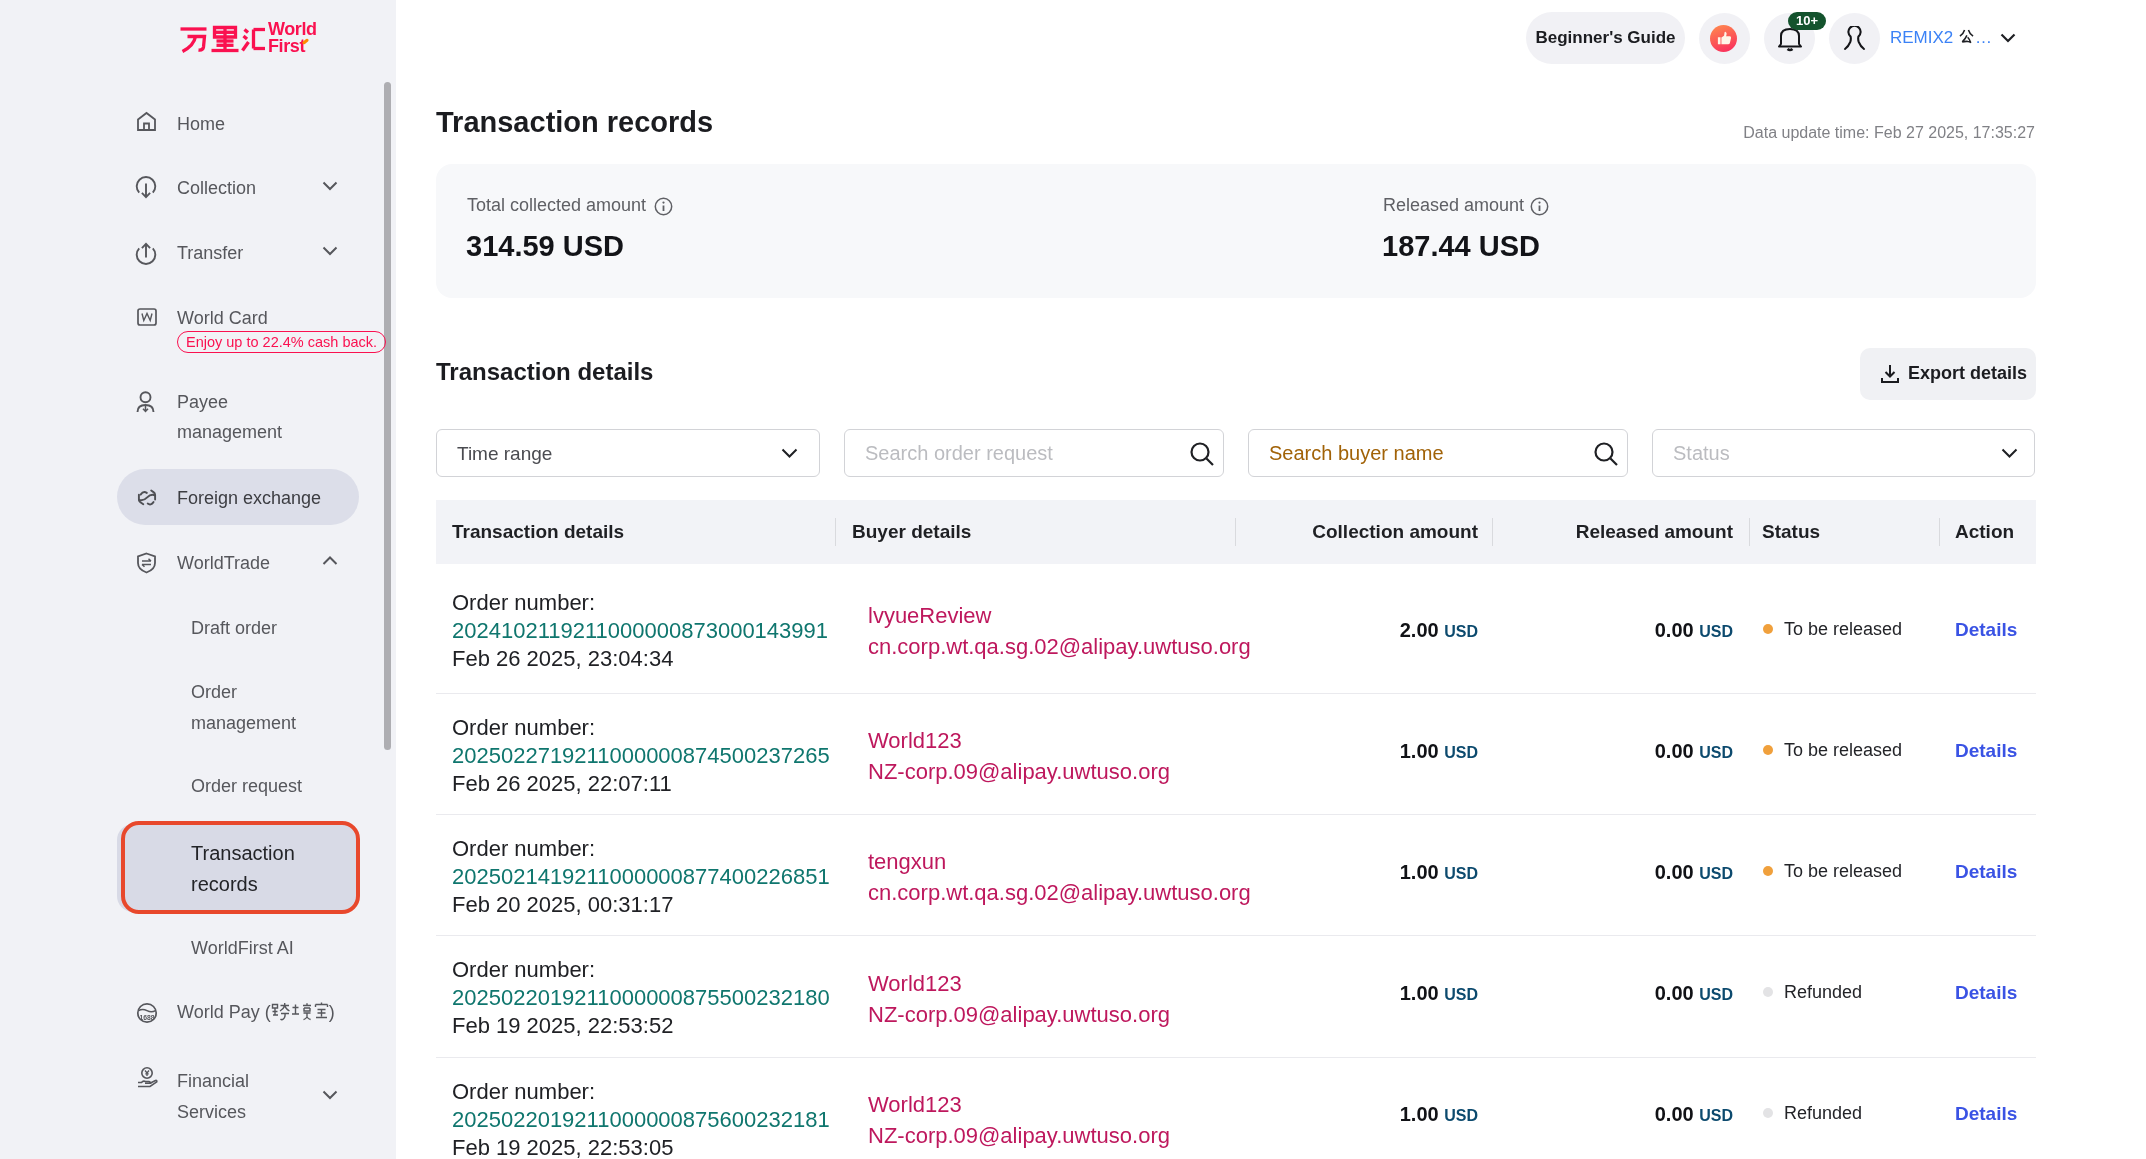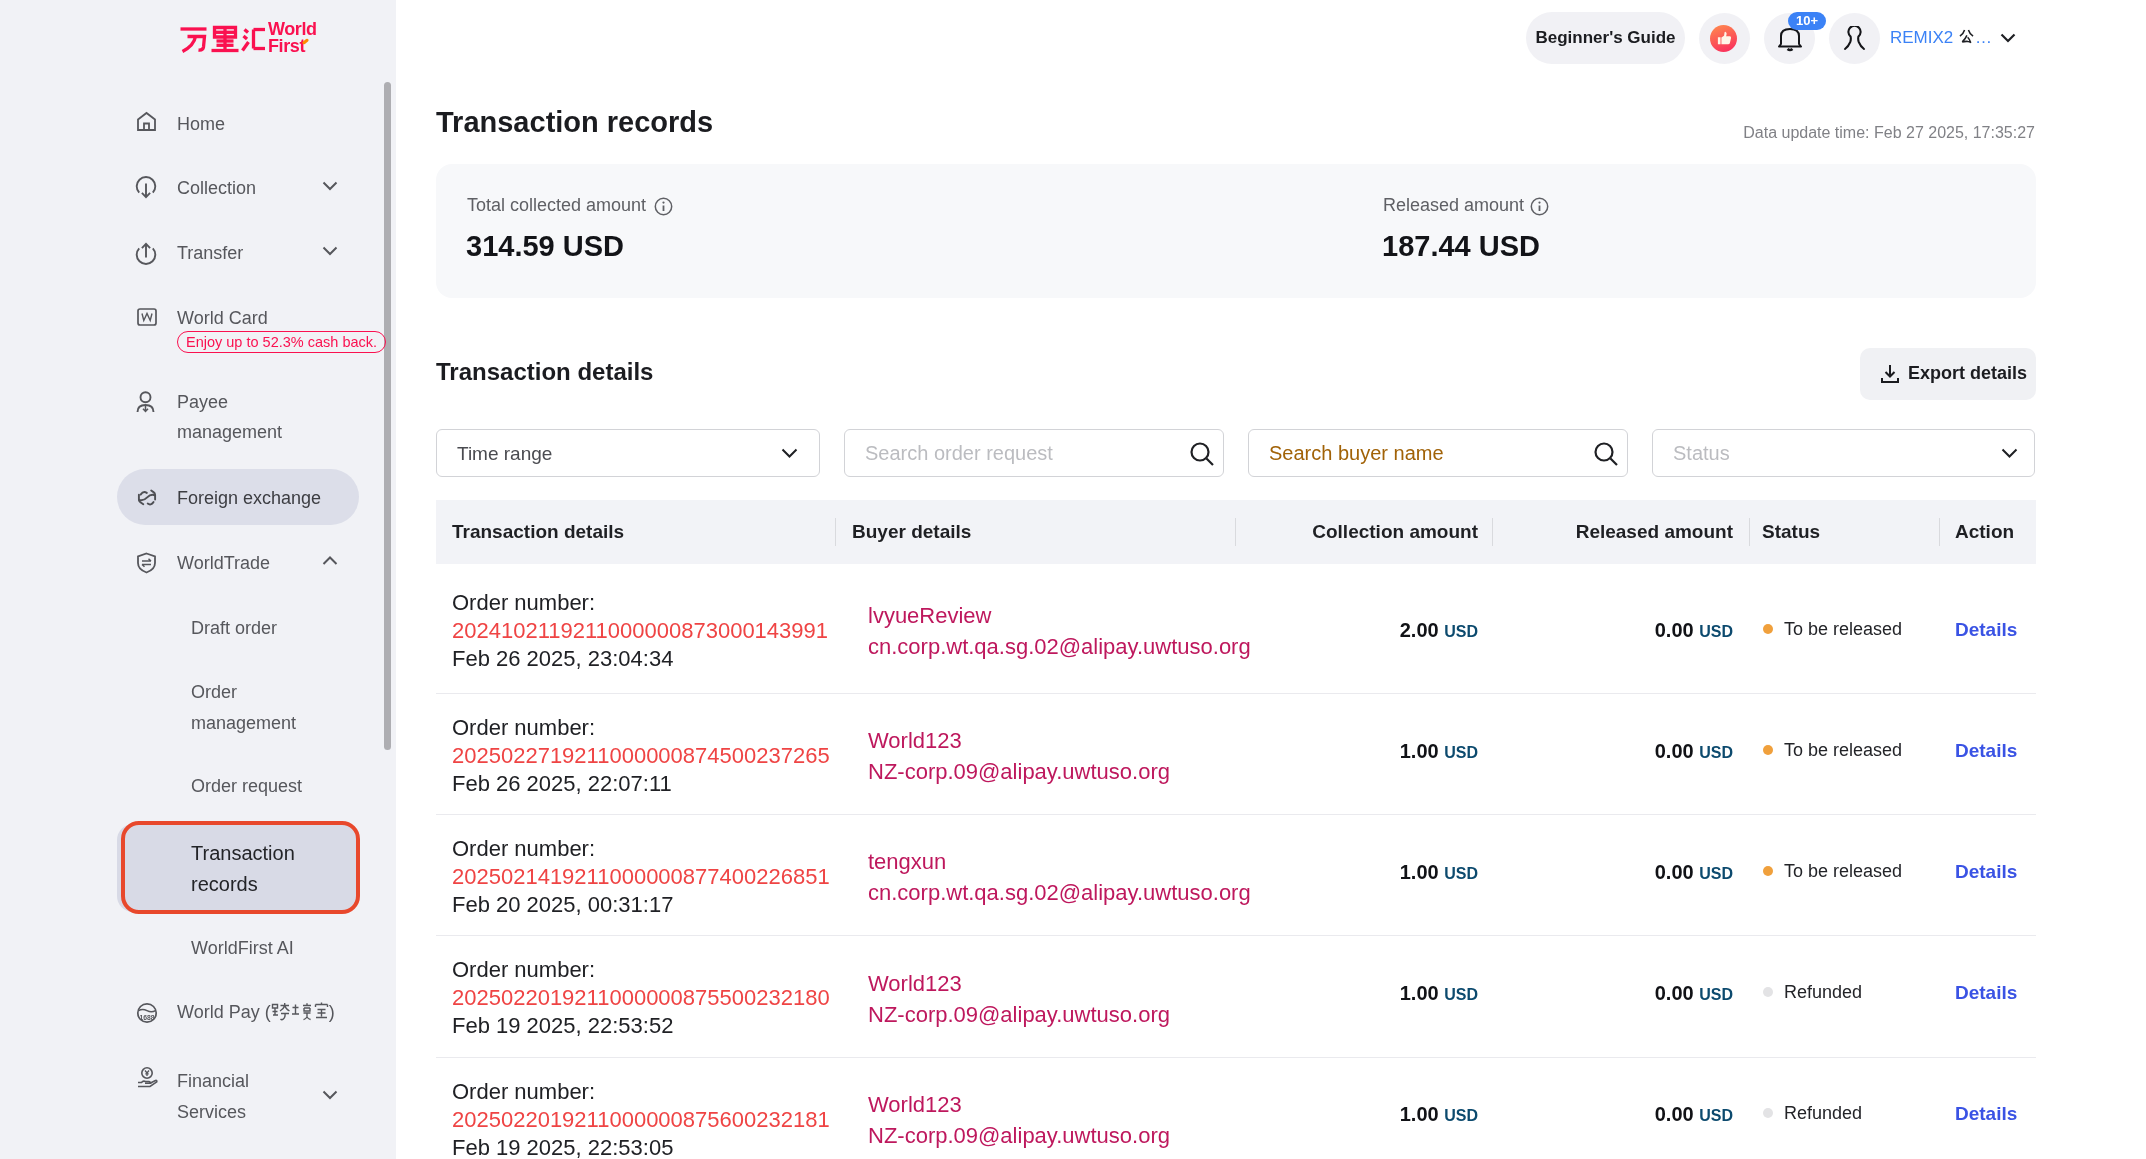--- a/index.html
+++ b/index.html
@@ -9,21 +9,21 @@
 
 #side { position:absolute; left:0; top:0; width:396px; height:1159px; background:#f1f2f6; }
 .mtxt { color:#56575c; font-size:18px; }
 .stxt { color:#56575c; font-size:18px; }
 .chev { position:absolute; }
 
 .hdr { font-size:19px; font-weight:bold; color:#1f2024; }
 .sep { position:absolute; width:1px; height:28px; background:#d9dade; top:518px; }
 .div { position:absolute; left:436px; width:1600px; height:1px; background:#eaeaee; }
 .onum { color:#202125; font-size:22px; line-height:28px; }
-.olink { color:#ef4444;text-align:right; }
+.olink { color:#0f766e;text-align:right; }
 .buyer { color:#be185d; font-size:22px; line-height:31px;margin-left:16px; }
 .amt { position:absolute; width:300px; text-align:right; font-size:20px; color:#111216; font-weight:bold; }
 .usd { color:#0c4a6e; font-weight:bold; font-size:16px; }
 .dot { position:absolute; width:10px; height:10px; border-radius:50%; }
 .stat { position:absolute; left:1784px; font-size:18px; color:#232428; }
 .det { position:absolute; left:1955px; font-size:19px; font-weight:bold; color:#3a53e4; }
 </style>
 </head>
 <body>
 <div id="side">
@@ -75,21 +75,21 @@
   <div class="abs mtxt" style="left:177px;top:243px">Transfer</div>
   <svg class="chev" style="left:322px;top:246px" width="16" height="10" viewBox="0 0 16 10" fill="none" stroke="#56575c" stroke-width="2">
       <path d="M1.5 1.5 L8 8 L14.5 1.5"></path>
     </svg>
 
   <svg class="abs" style="left:137px;top:308px" width="20" height="18" viewBox="0 0 20 18" fill="none" stroke="#56575c" stroke-width="1.7">
     <rect x="1" y="1" width="18" height="16" rx="2"></rect>
     <path d="M5 5.5 L6.8 12.5 L10 5.5 L13.2 12.5 L15 5.5" stroke-width="1.4"></path>
   </svg>
   <div class="abs mtxt" style="left:177px;top:308px">World Card</div>
-  <div class="abs" style="left:177px;top:331px;height:22px;line-height:20px;padding:0 8px;border:1.5px solid #fa1150;border-radius:11px;color:#fa1150;font-size:14.5px;white-space:nowrap">Enjoy up to 52.3% cash back.</div>
+  <div class="abs" style="left:177px;top:331px;height:22px;line-height:20px;padding:0 8px;border:1.5px solid #fa1150;border-radius:11px;color:#fa1150;font-size:14.5px;white-space:nowrap">Enjoy up to 22.4% cash back.</div>
 
   <svg class="abs" style="left:136px;top:391px" width="19" height="22" viewBox="0 0 19 22" fill="none" stroke="#56575c" stroke-width="1.9">
     <circle cx="9.5" cy="6.2" r="5"></circle>
     <path d="M1.5 21 Q1.5 14 9.5 14 Q17.5 14 17.5 21"></path>
     <path d="M9.5 15 V20.2 M7 17.8 L9.5 20.4 L12 17.8" stroke-width="1.5"></path>
   </svg>
   <div class="abs mtxt" style="left:177px;top:387px;line-height:30px">Payee<br>management</div>
 
   <div class="abs" style="left:117px;top:469px;width:242px;height:56px;border-radius:28px;background:#dcdee9"></div>
   <svg class="abs" style="left:136px;top:486px" width="22" height="23" viewBox="0 0 22 23" fill="none" stroke="#4e4f54" stroke-width="1.9" stroke-linecap="round">
@@ -152,21 +152,21 @@
   <div class="abs" style="left:1710px;top:25px;width:27px;height:27px;border-radius:50%;background:linear-gradient(160deg,#ff8d4e,#f9275e)"></div>
   <svg class="abs" style="left:1717px;top:31px" width="15" height="15" viewBox="0 0 17 17" fill="#fff7e8">
     <path d="M1 7 h3 v8 h-3 z M5 15 V7.5 L8 5.5 L8.6 1.5 Q8.8 0.7 9.8 1 Q11.4 1.8 10.8 4.2 L10.3 6 H14.6 Q16.2 6.3 15.9 7.8 L14.6 13.6 Q14.2 15 12.6 15 Z"></path>
   </svg>
 
   <div class="abs" style="left:1764px;top:13px;width:51px;height:51px;border-radius:50%;background:#f1f1f5"></div>
   <svg class="abs" style="left:1778px;top:25px" width="24" height="27" viewBox="0 0 24 27" fill="none" stroke="#141519" stroke-width="2">
     <path d="M3 19 V11 Q3 4 12 4 Q21 4 21 11 V19 L23 21.5 H1 Z" stroke-linejoin="round"></path>
     <path d="M9.5 24 Q12 26 14.5 24" stroke-width="2.6"></path>
   </svg>
-  <div class="abs" style="left:1788px;top:12px;height:18px;line-height:18px;padding:0 8px;border-radius:9px;background:#3b82f6;color:#fff;font-size:13px;font-weight:bold">10+</div>
+  <div class="abs" style="left:1788px;top:12px;height:18px;line-height:18px;padding:0 8px;border-radius:9px;background:#14532d;color:#fff;font-size:13px;font-weight:bold">10+</div>
 
   <div class="abs" style="left:1829px;top:13px;width:51px;height:51px;border-radius:50%;background:#f1f1f5"></div>
   <svg class="abs" style="left:1842px;top:26px" width="25" height="25" viewBox="0 0 25 25" fill="none" stroke="#141519" stroke-width="2.1" stroke-linecap="round">
     <path d="M3 23 Q6.5 20.5 8.2 16.2 Q9.2 13.4 8.6 10.6 A6.1 6.1 0 1 1 16.4 10.6 Q15.8 13.4 16.8 16.2 Q18.5 20.5 22 23"></path>
   </svg>
 
   <div class="abs" style="left:1890px;top:28px;font-size:17px;color:#3b82f6;white-space:nowrap">REMIX2 <svg style="display:inline-block;vertical-align:-2px" width="17" height="17" viewBox="0 0 22 21" fill="none" stroke="#1f2024" stroke-width="2">
         <path d="M8.5 2 Q7 7 2.5 10 M13.5 2 Q15 7 19.5 10 M11.5 9 Q9.5 14 5.5 17.5 Q10 16.5 13 17 Q15.5 17.3 16.5 18.5 Q15 14 12.5 11.5"></path>
       </svg>…</div>
   <svg class="chev" style="left:2000px;top:33px" width="16" height="10" viewBox="0 0 16 10" fill="none" stroke="#1f2024" stroke-width="2.2">

